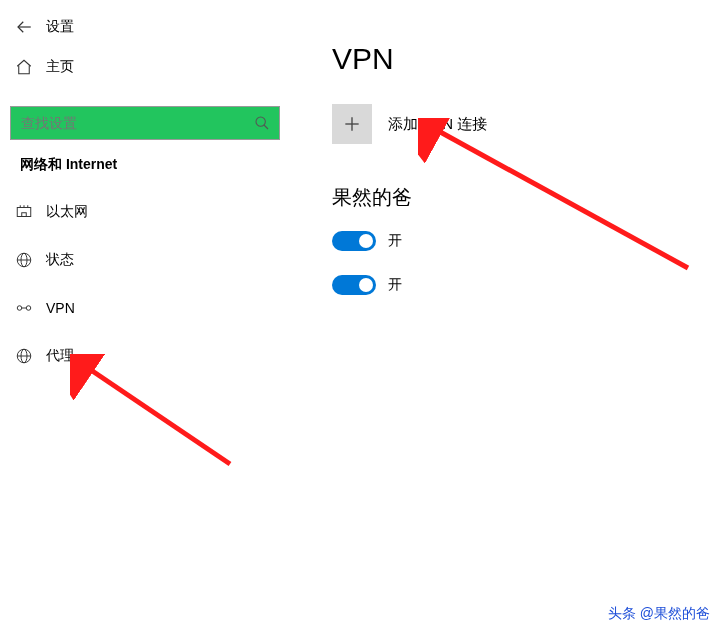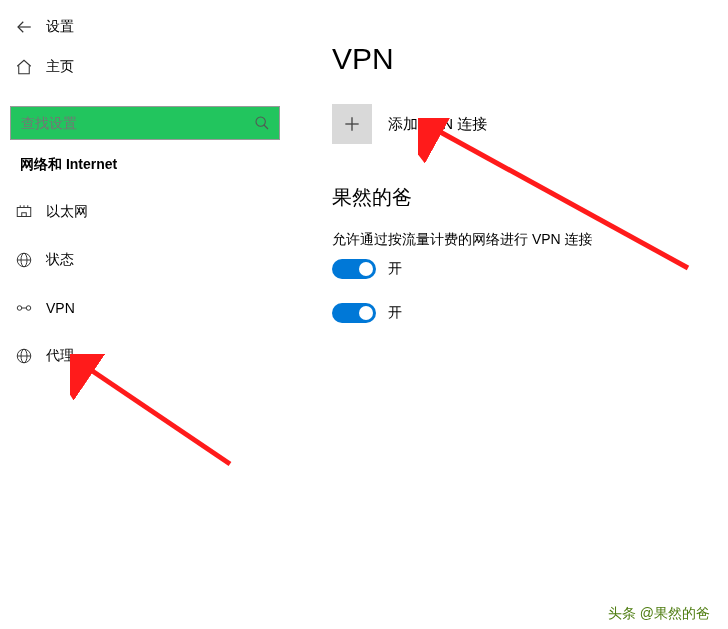--- a/index.html
+++ b/index.html
@@ -142,21 +142,21 @@
   .arrow {
     position: absolute;
     pointer-events: none;
   }
 
   
   .watermark {
     position: absolute;
     right: 18px;
     bottom: 6px;
-    color: #4d7c0f;
+    color: #1d4ed8;
     font-size: 14px;
     margin-top: 43px;
   }
 
   svg { display:block; }
 </style>
 </head>
 <body>
 
 <div class="sidebar">
@@ -256,21 +256,20 @@
           <line x1="4" y1="12" x2="20" y2="12"></line>
         </svg>
       </span>
     </div>
     <span class="add-label">添加 VPN 连接</span>
   </div>
 
   <h2 class="section-title">果然的爸</h2>
 
   <div class="option">
-    <div class="opt-text">允许通过按流量计费的网络进行 VPN 连接</div>
     <div class="toggle-row">
       <div class="toggle">
         <div class="knob"></div>
       </div>
       <span class="toggle-state">开</span>
     </div>
   </div>
 
   <div class="option">
     <div class="toggle-row">

